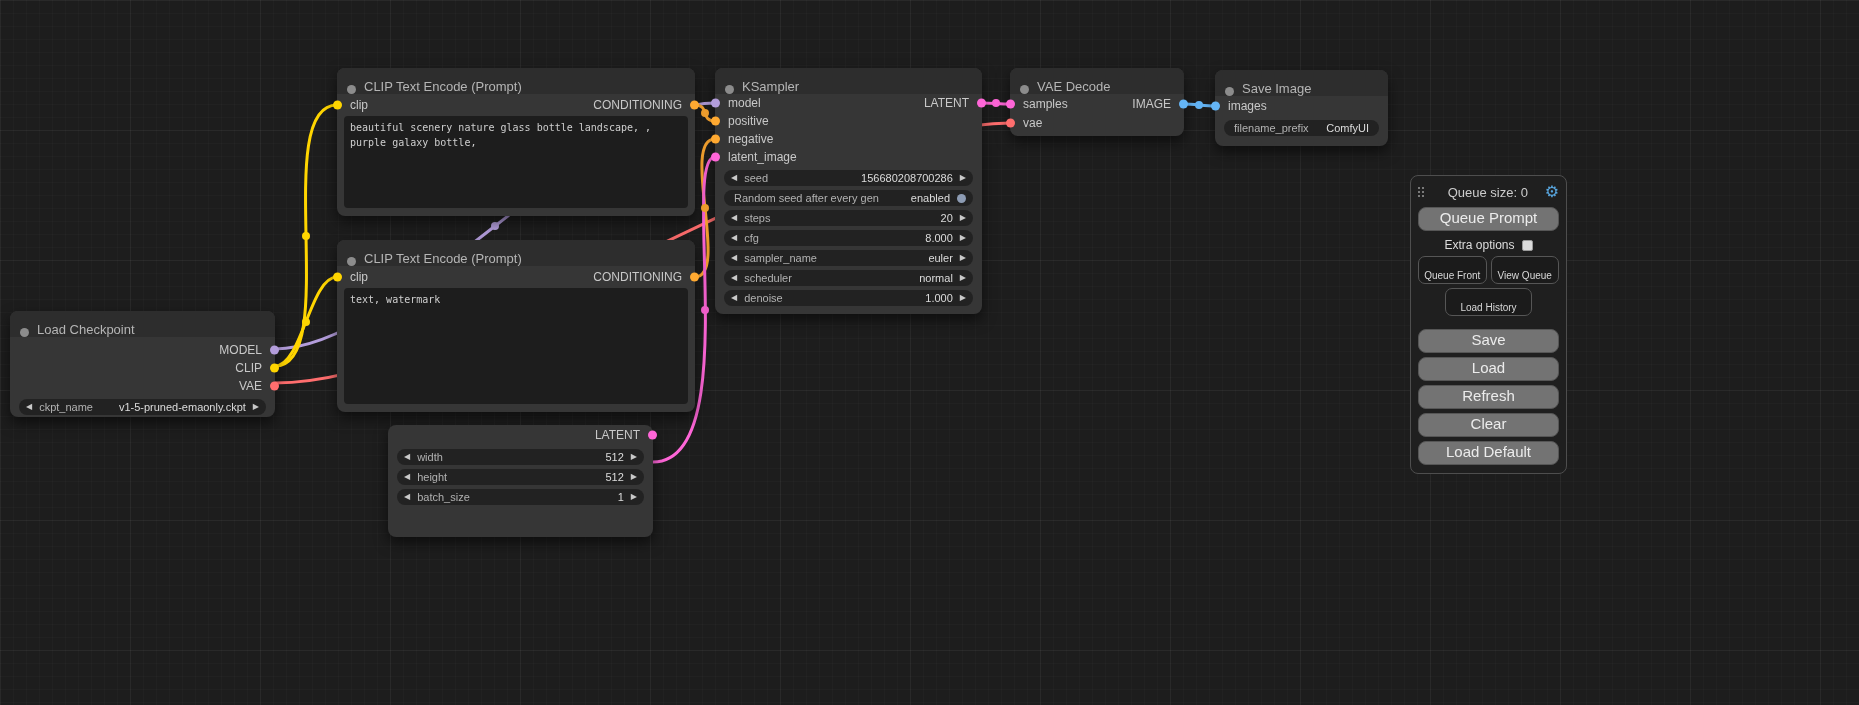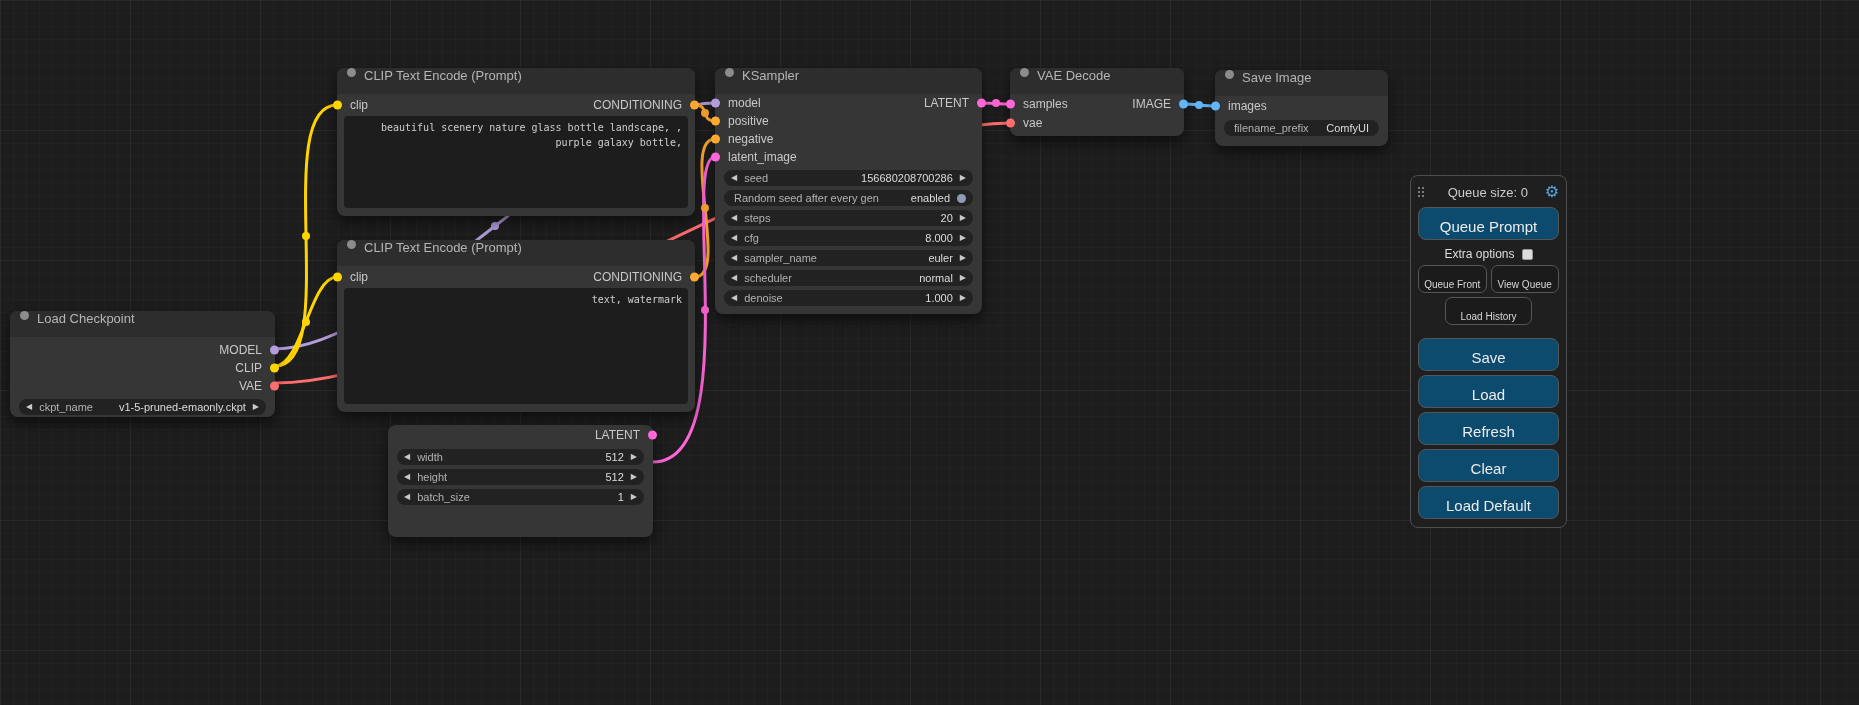--- a/index.html
+++ b/index.html
@@ -19,21 +19,21 @@
   .w-model{stroke:#B39DDB;} .w-clip{stroke:#FFD500;} .w-vae{stroke:#FF6E6E;}
   .w-cond{stroke:#FFA931;} .w-latent{stroke:#FF66D8;} .w-image{stroke:#64B5F6;}
   .d-model{fill:#B39DDB;} .d-clip{fill:#FFD500;} .d-vae{fill:#FF6E6E;}
   .d-cond{fill:#FFA931;} .d-latent{fill:#FF66D8;} .d-image{fill:#64B5F6;}
 
   .node{
     position:absolute;z-index:2;background:#363636;border-radius:8px;
     box-shadow:0 6px 14px rgba(0,0,0,0.55);color:#c8c8c8;
   }
   .node-header{
-    height:26px;display:flex;align-items:flex-start;gap:8px;padding:0 10px;
+    height:26px;display:flex;align-items:flex-end;gap:8px;padding:0 10px;
     background:#2d2d2d;border-radius:8px 8px 0 0;box-sizing:border-box;
   }
   .collapse-dot{width:9px;height:9px;border-radius:50%;background:#8c8c8c;flex:0 0 auto;}
   .node-title{font-size:13px;color:#b5b5b5;white-space:nowrap;}
 
   .slot{position:relative;height:18px;display:flex;align-items:center;font-size:12px;color:#c8c8c8;}
   .slot.in{justify-content:flex-start;padding-left:13px;}
   .slot.out{justify-content:flex-end;padding-right:13px;}
   .slot.duo{justify-content:space-between;padding:0 13px;}
   .dot{position:absolute;width:9px;height:9px;border-radius:50%;top:50%;transform:translateY(-50%);z-index:3;}
@@ -51,38 +51,38 @@
   .wname{margin-left:7px;color:#b2b2b2;white-space:nowrap;}
   .wvalue{margin-left:auto;margin-right:7px;color:#dcdcdc;white-space:nowrap;}
   .widget.text .wname{margin-left:3px;}
   .widget.text .wvalue{margin-right:3px;}
   .toggle-knob{width:9px;height:9px;border-radius:50%;background:#8d9cb4;flex:0 0 auto;}
 
   .prompt-box{
     position:absolute;left:7px;right:7px;top:48px;bottom:8px;
     background:#1d1d1d;border-radius:4px;padding:5px 6px;box-sizing:border-box;
     font-family:"DejaVu Sans Mono",monospace;font-size:10px;line-height:1.45;color:#cfcfcf;
-    white-space:pre-wrap;word-break:break-word;overflow:hidden;text-align:right;
+    white-space:pre-wrap;word-break:break-word;overflow:hidden;
   }
 
   
   .queue-panel{
     position:absolute;left:1410px;top:175px;width:157px;z-index:4;
     background:#1f1f1f;border:1px solid #4e4e4e;border-radius:8px;
     padding:5px 7px 8px 7px;box-sizing:border-box;color:#ddd;
   }
   .qp-header{display:flex;align-items:center;height:22px;margin-bottom:2px;}
   .drag-handle{display:grid;grid-template-columns:repeat(2,3px);grid-auto-rows:3px;gap:1px;margin-right:6px;cursor:move;}
   .drag-handle i{width:2px;height:2px;border-radius:50%;background:#9a9a9a;}
   .queue-size{flex:1;text-align:center;font-size:13px;color:#cccccc;}
   .gear{font-size:16px;color:#58A6DF;line-height:1;cursor:pointer;}
   .btn-lg{
     display:block;width:100%;box-sizing:border-box;margin:4px 0 0 0;
-    background:#0c4a6e;border:1px solid #565656;border-radius:8px;color:#ececec;
-    font-family:"Liberation Sans",sans-serif;font-size:15px;padding:10px 0 4px 0;text-align:center;cursor:pointer;
+    background:#737373;border:1px solid #565656;border-radius:8px;color:#ececec;
+    font-family:"Liberation Sans",sans-serif;font-size:15px;padding:1px 0 4px 0;text-align:center;cursor:pointer;
   }
   .btn-lg.gap{margin-top:13px;}
   .extra-row{display:flex;align-items:center;justify-content:center;gap:7px;margin-top:7px;font-size:12px;color:#dddddd;}
   .checkbox{width:11px;height:11px;background:#dcdcdc;border-radius:2px;border:1px solid #9a9a9a;box-sizing:border-box;}
   .small-row{display:flex;gap:4px;margin-top:4px;justify-content:center;}
   .btn-sm{
     flex:1;background:#1b1b1b;border:1px solid #565656;border-radius:7px;color:#d8d8d8;
     font-family:"Liberation Sans",sans-serif;font-size:10px;padding:13px 2px 2px 2px;text-align:center;cursor:pointer;white-space:nowrap;
   }
   .small-row.center .btn-sm{flex:0 0 62%;}

